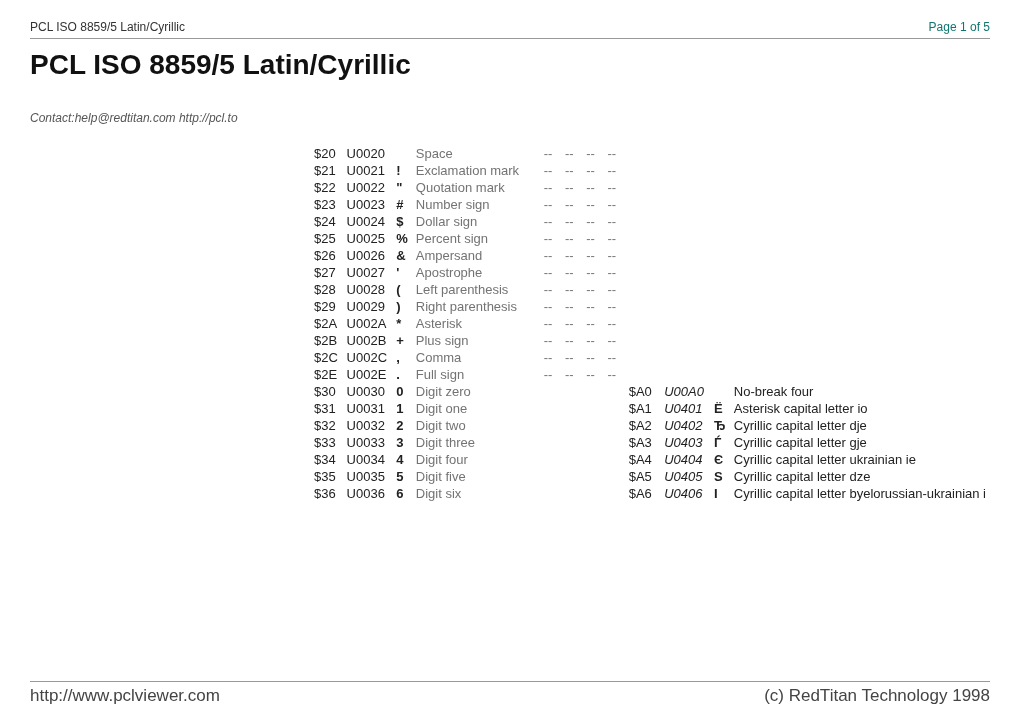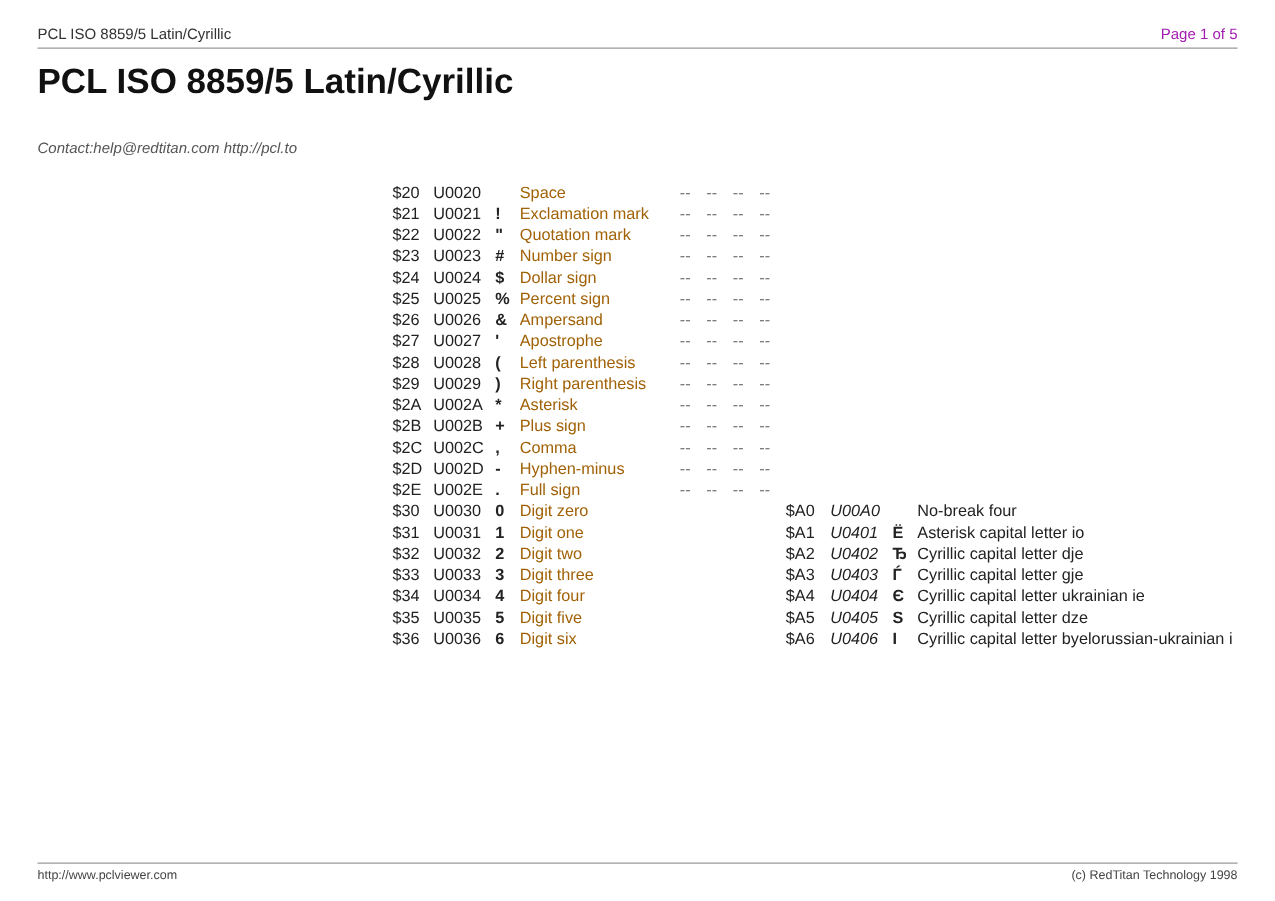--- a/index.html
+++ b/index.html
@@ -20,21 +20,21 @@
       border-bottom: 1px solid #999;
       padding-bottom: 4px;
       margin-bottom: 10px;
     }
     .page-header-title {
       font-size: 12px;
       color: #333;
     }
     .page-header-num {
       font-size: 12px;
-      color: #a21caf;
+      color: #0f766e;
       padding-left: 44px;
     }
     h1 {
       font-size: 28px;
       font-weight: bold;
       color: #111;
       margin-bottom: 10px;
     }
     .subtitle {
       font-size: 12px;
@@ -51,34 +51,34 @@
     }
     .char-table td {
       padding: 1px 4px;
       font-size: 13px;
       white-space: nowrap;
       vertical-align: top;
     }
     .col-pcl { width: 34px; color: #222; margin-top: 43px; }
     .col-unicode { width: 52px; color: #222; }
     .col-glyph { width: 18px; color: #222; font-weight: bold; }
-    .col-name { width: 160px; color: #a16207; }
+    .col-name { width: 160px; color: #737373; }
     .col-dashes { width: 30px; color: #777; }
     .col-a-pcl { width: 44px; color: #222; }
     .col-a-unicode { width: 54px; color: #222; font-style: italic; }
     .col-a-glyph { width: 20px; color: #222; font-weight: bold; }
     .col-a-name { color: #222; }
     .page-footer {
       position: absolute;
       bottom: 15px;
       left: 30px;
       right: 30px;
       display: flex;
       justify-content: space-between;
-      font-size: 10px;
+      font-size: 17px;
       color: #444;
       border-top: 1px solid #999;
       padding-top: 4px;
     }
     .dash { color: #777; }
   </style>
 </head>
 <body>
 
 <div class="page-header">
@@ -233,31 +233,20 @@
           <td class="col-unicode">U002C</td>
           <td class="col-glyph">,</td>
           <td class="col-name">Comma</td>
           <td class="col-dashes dash">--</td>
           <td class="col-dashes dash">--</td>
           <td class="col-dashes dash">--</td>
           <td class="col-dashes dash">--</td>
           <td colspan="4"></td>
         </tr>
         <tr>
-          <td class="col-pcl">$2D</td>
-          <td class="col-unicode">U002D</td>
-          <td class="col-glyph">-</td>
-          <td class="col-name">Hyphen-minus</td>
-          <td class="col-dashes dash">--</td>
-          <td class="col-dashes dash">--</td>
-          <td class="col-dashes dash">--</td>
-          <td class="col-dashes dash">--</td>
-          <td colspan="4"></td>
-        </tr>
-        <tr>
           <td class="col-pcl">$2E</td>
           <td class="col-unicode">U002E</td>
           <td class="col-glyph">.</td>
           <td class="col-name">Full sign</td>
           <td class="col-dashes dash">--</td>
           <td class="col-dashes dash">--</td>
           <td class="col-dashes dash">--</td>
           <td class="col-dashes dash">--</td>
           <td colspan="4"></td>
         </tr>

